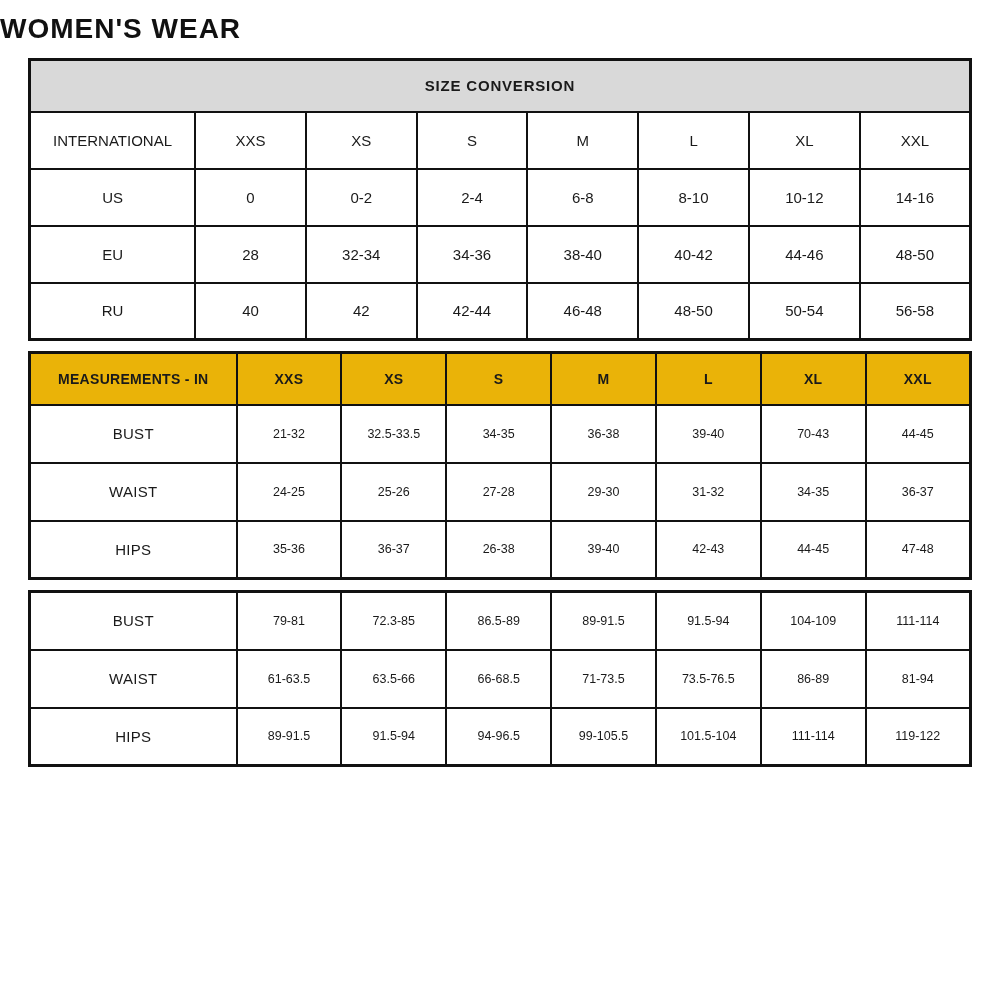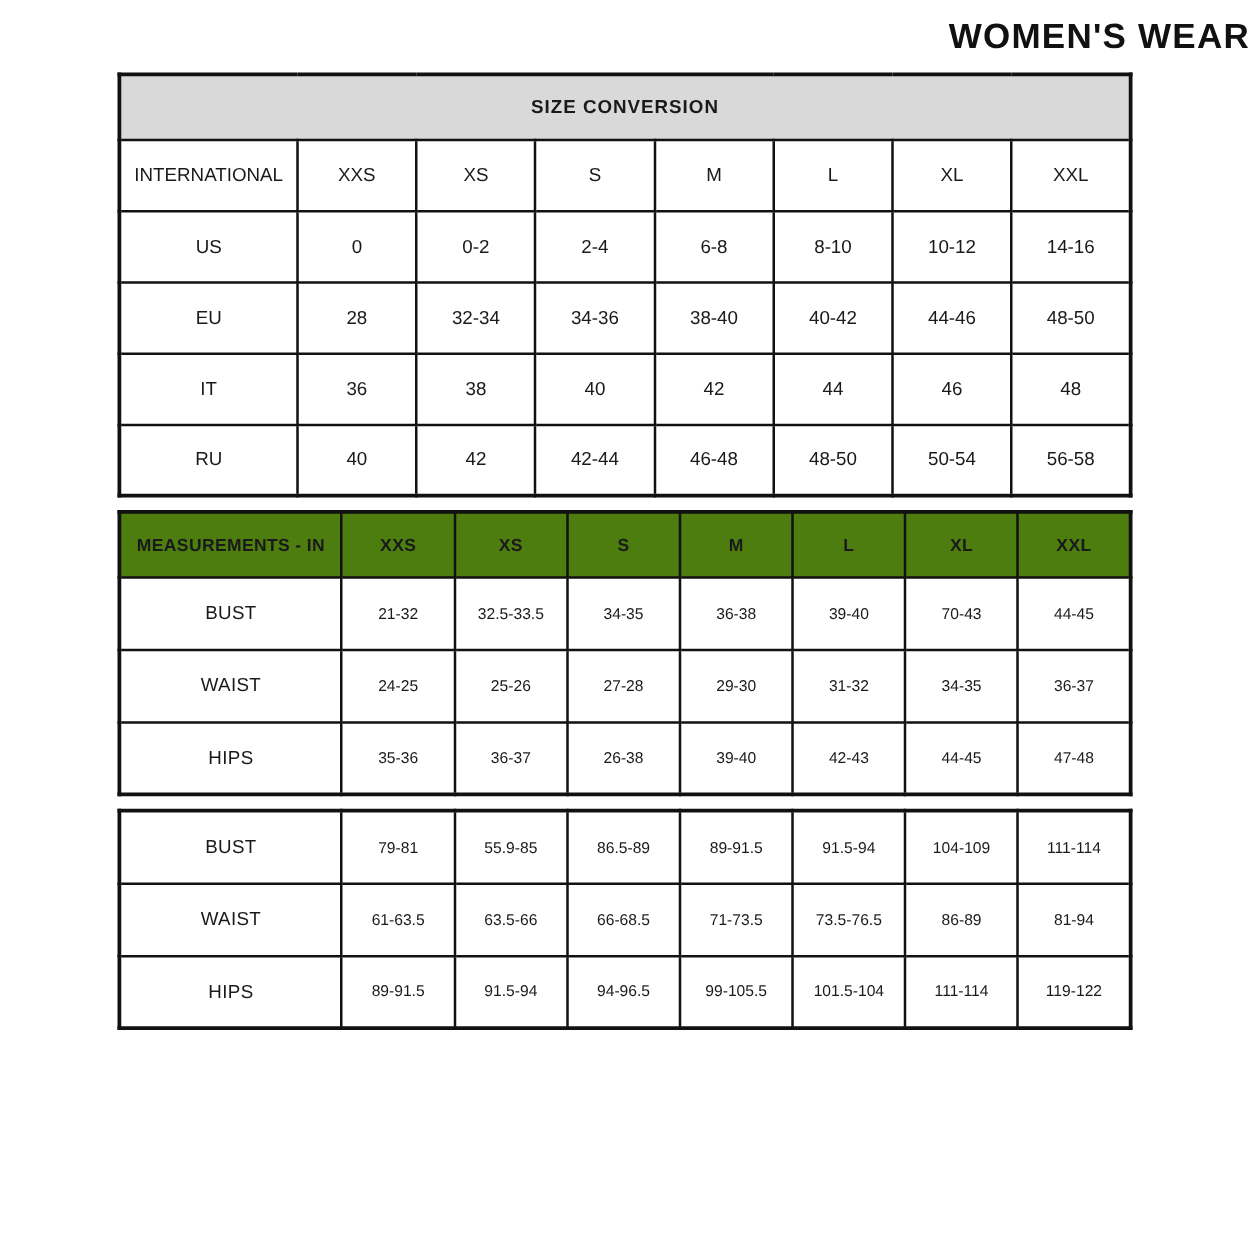--- a/index.html
+++ b/index.html
@@ -9,30 +9,30 @@
     font-family: "Liberation Sans", sans-serif;
     color: #1a1a1a;
   }
   .page {
     width: 1000px;
     height: 1000px;
     background: #ffffff;
     overflow: hidden;
   }
   .page-title {
-    text-align: right;
+    text-align: left;
     font-size: 28px;
     font-weight: bold;
     letter-spacing: 1px;
     margin-top: 13px;
     margin-bottom: 13px;
     color: #111111;
   }
   table.tbl {
-    width: 812px;
+    width: 944px;
     margin: 0 auto;
     border-collapse: collapse;
     border: 3px solid #111111;
     table-layout: fixed;
   }
   table.tbl td {
     border: 2px solid #111111;
     text-align: center;
     vertical-align: middle;
     color: #1a1a1a;
@@ -46,21 +46,21 @@
     letter-spacing: 0.8px;
     height: 52px;
   }
   .t1 td { height: 57px; font-size: 15px; }
   .t1 col.c-label { width: 17.6%; }
   .t1 col.c-size  { width: 11.7714%; }
   
   .tm col.c-label { width: 22%; }
   .tm col.c-size  { width: 11.1428%; }
   .tm .hdr td {
-    background: #4d7c0f;
+    background: #eab308;
     font-weight: bold;
     font-size: 14px;
     height: 52px;
     letter-spacing: 0.3px;
   }
   .tm td { height: 58px; font-size: 12.5px; }
   .tm td.rowlabel { font-size: 15px; letter-spacing: 0.3px; }
 </style>
 </head>
 <body>
@@ -106,30 +106,20 @@
       </tr>
       <tr>
         <td>EU</td>
         <td>28</td>
         <td>32-34</td>
         <td>34-36</td>
         <td>38-40</td>
         <td>40-42</td>
         <td>44-46</td>
         <td>48-50</td>
-      </tr>
-      <tr>
-        <td>IT</td>
-        <td>36</td>
-        <td>38</td>
-        <td>40</td>
-        <td>42</td>
-        <td>44</td>
-        <td>46</td>
-        <td>48</td>
       </tr>
       <tr>
         <td>RU</td>
         <td>40</td>
         <td>42</td>
         <td>42-44</td>
         <td>46-48</td>
         <td>48-50</td>
         <td>50-54</td>
         <td>56-58</td>
@@ -204,21 +194,21 @@
         <col class="c-size">
       <col class="c-size">
         <col class="c-size">
         <col class="c-size">
         <col class="c-size">
     </colgroup>
     <tbody>
       <tr>
         <td class="rowlabel">BUST</td>
         <td>79-81</td>
-        <td>55.9-85</td>
+        <td>72.3-85</td>
         <td>86.5-89</td>
         <td>89-91.5</td>
         <td>91.5-94</td>
         <td>104-109</td>
         <td>111-114</td>
       </tr>
       <tr>
         <td class="rowlabel">WAIST</td>
         <td>61-63.5</td>
         <td>63.5-66</td>

